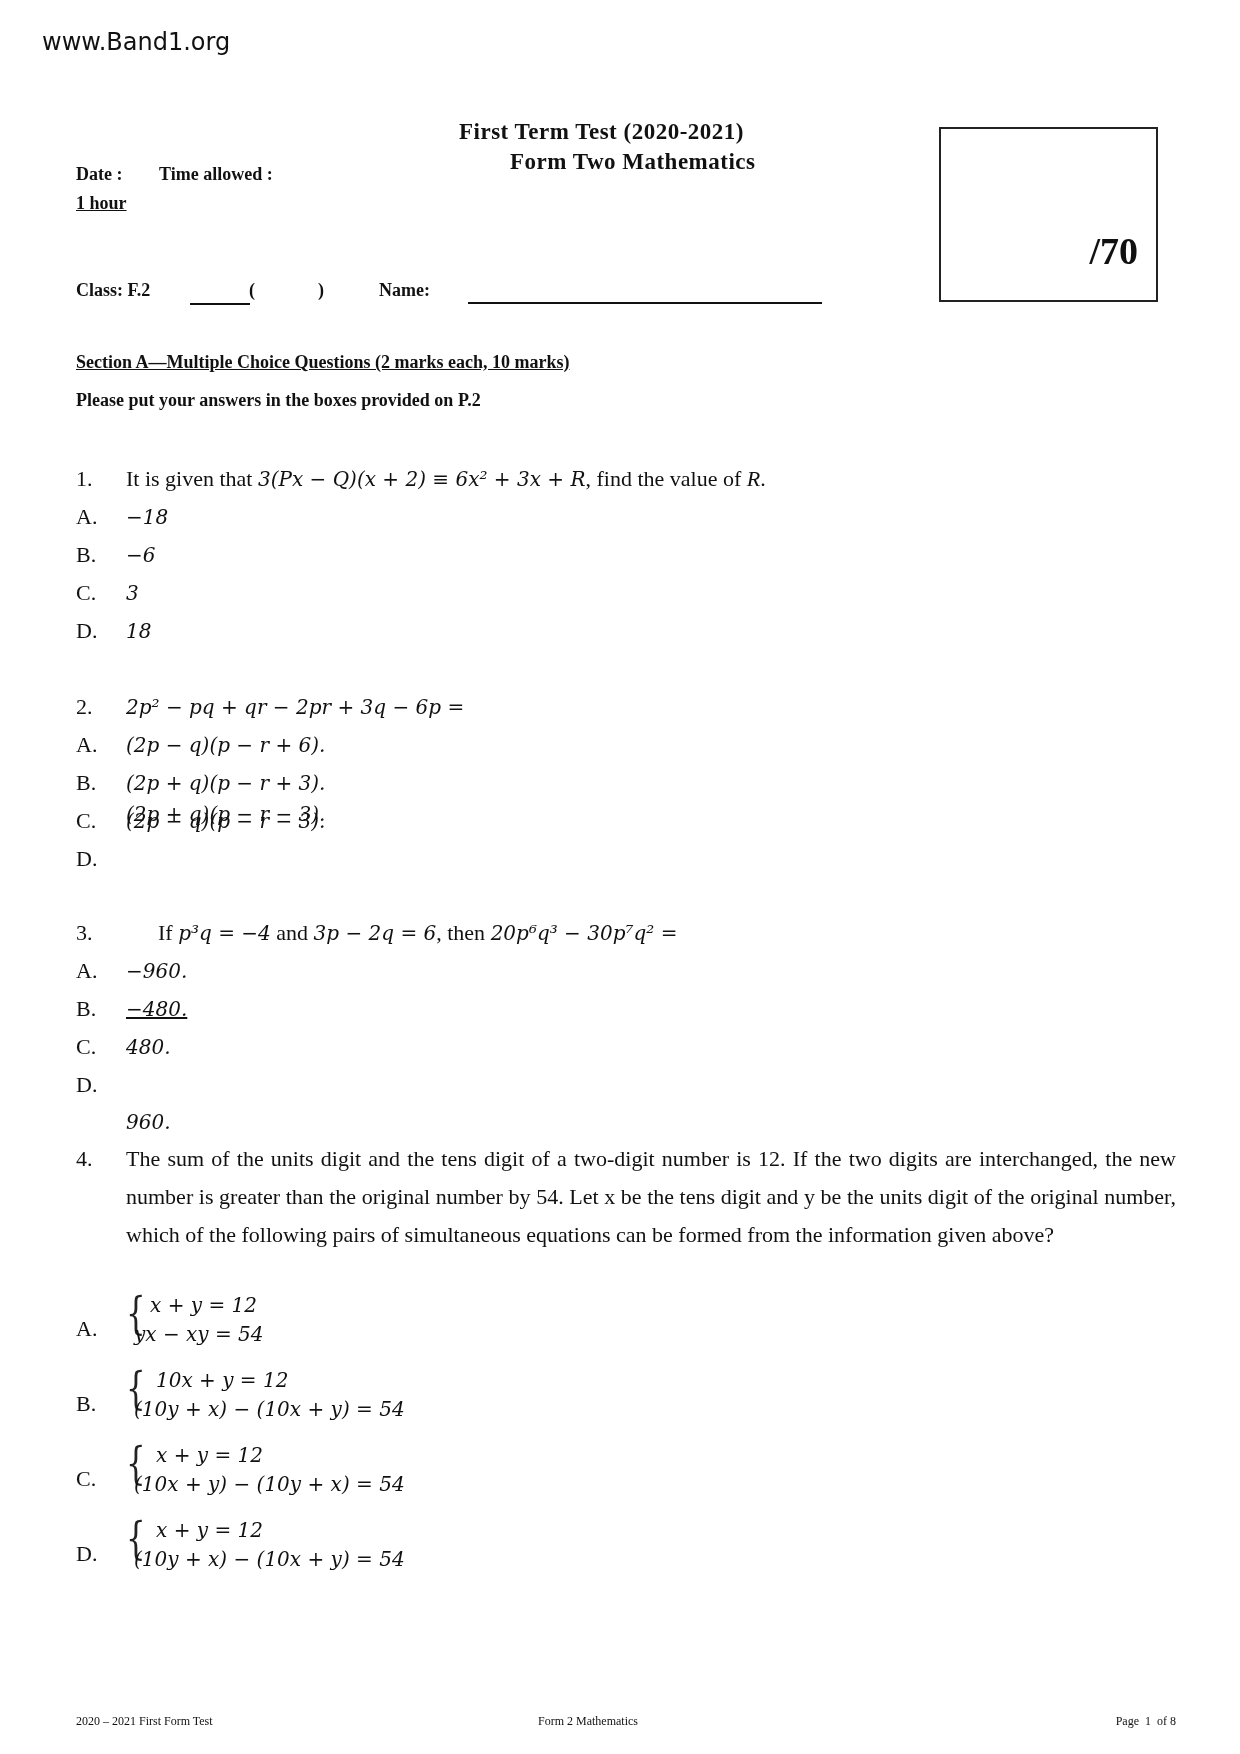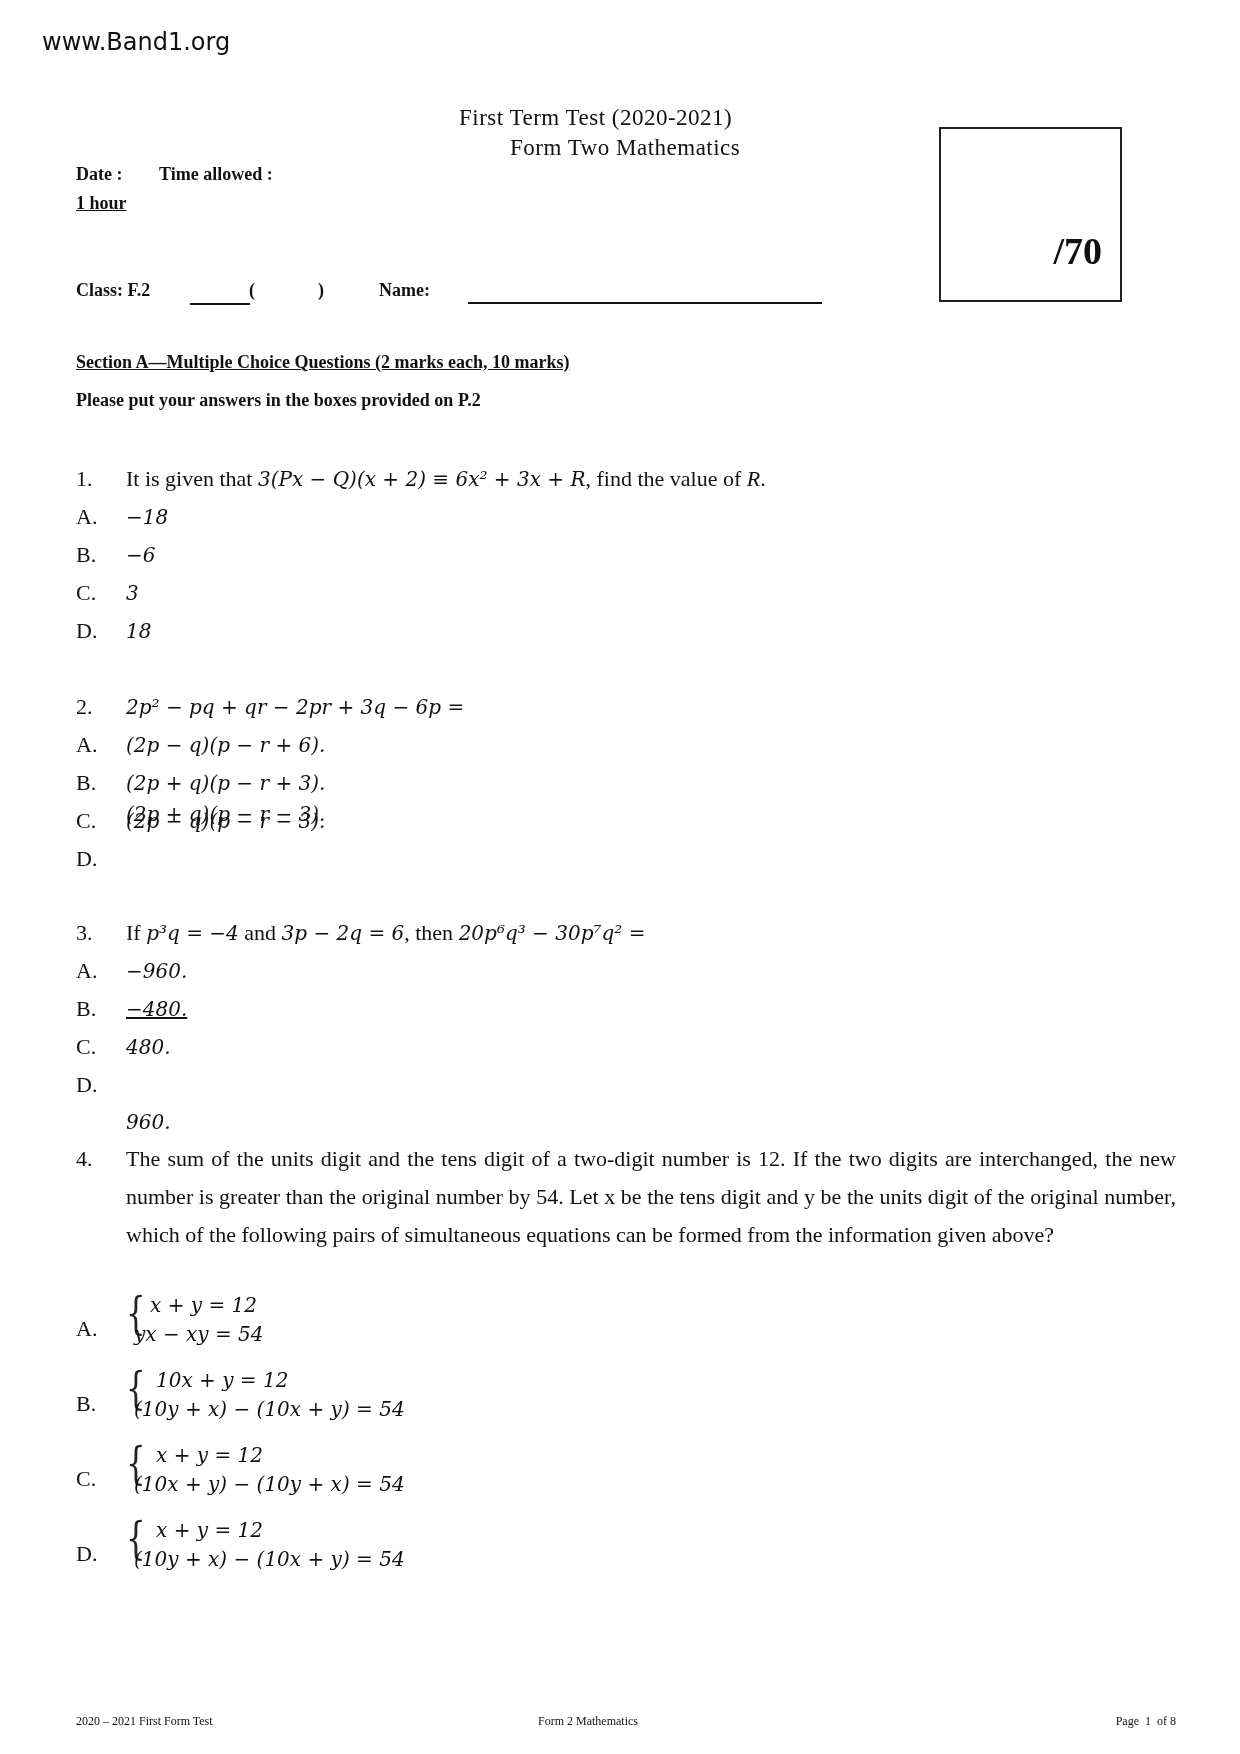--- a/index.html
+++ b/index.html
@@ -1,22 +1,22 @@
 <!DOCTYPE html>
 <html><head>
 <meta charset="utf-8">
 <style>
   html, body { margin:0; padding:0; background:#ffffff; }
   body { width:1240px; height:1754px; position:relative; overflow:hidden; color:#111; font-family:"Liberation Serif", serif; }
   .abs { position:absolute; white-space:nowrap; }
   .site { left:42px; top:28px; font-family:"DejaVu Sans", sans-serif; font-size:24px; color:#111; }
-  .title { font-weight:normal; font-size:23px; letter-spacing:0.5px; }
+  .title { font-weight:bold; font-size:23px; letter-spacing:0.5px;margin-top:14px; }
   .hdr { font-weight:bold; font-size:18px; }
   .u { text-decoration:underline; }
-  .score-box { left:939px; top:127px; width:183px; height:175px; border:2px solid #222; box-sizing:border-box; }
+  .score-box { left:939px; top:127px; width:219px; height:175px; border:2px solid #222; box-sizing:border-box; }
   .score { right:18px; top:100px; font-size:38px; font-weight:bold; position:absolute; }
   .line { position:absolute; height:2px; background:#111; }
   .q { font-size:22px; }
   .m { font-family:"DejaVu Serif", serif; font-style:italic; font-size:20px; }
   .lbl { left:76px; }
   .txt { left:126px; }
   .qtext { left:126px; width:1050px; font-size:22px; line-height:38px; white-space:normal; text-align:justify; text-align-last:left; }
   .brace { font-family:"DejaVu Serif", serif; font-size:44px; font-weight:200; line-height:1; transform:scaleX(0.7); transform-origin:left; color:#222; }
   .foot { font-size:12px; top:1714px; }
 </style>
@@ -64,21 +64,21 @@
 <div class="abs q lbl" style="top:732px;">A.</div>
 <div class="abs m txt" style="top:733px;">(2p − q)(p − r + 6).</div>
 <div class="abs q lbl" style="top:770px;">B.</div>
 <div class="abs m txt" style="top:771px;">(2p + q)(p − r + 3).</div>
 <div class="abs q lbl" style="top:808px;">C.</div>
 <div class="abs m txt" style="top:809px;">(2p − q)(p − r − 3).</div>
 <div class="abs q lbl" style="top:846px;">D.</div>
 <div class="abs m txt" style="top:802px;">(2p + q)(p − r − 3).</div>
 
 <div class="abs q lbl" style="top:920px;">3.</div>
-<div class="abs q txt" style="top:920px;">
+<div class="abs q txt" style="top:920px;margin-left:32px;">
   <span>If </span><span class="m">p³q = −4</span><span> and </span><span class="m">3p − 2q = 6</span><span>, then </span><span class="m">20p⁶q³ − 30p⁷q² =</span>
 </div>
 <div class="abs q lbl" style="top:958px;">A.</div>
 <div class="abs m txt" style="top:959px;">−960.</div>
 <div class="abs q lbl" style="top:996px;">B.</div>
 <div class="abs m txt" style="top:997px;text-decoration:underline;">−480.</div>
 <div class="abs q lbl" style="top:1034px;">C.</div>
 <div class="abs m txt" style="top:1035px;">480.</div>
 <div class="abs q lbl" style="top:1072px;">D.</div>
 <div class="abs m txt" style="top:1110px;">960.</div>

